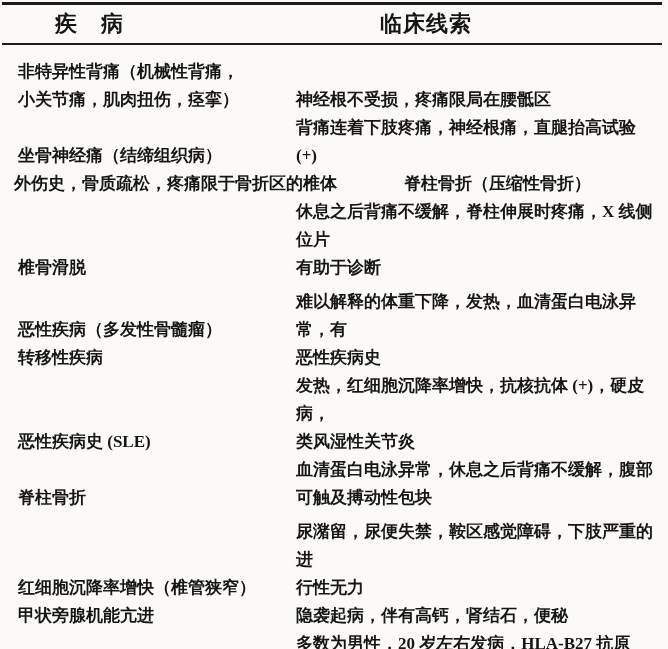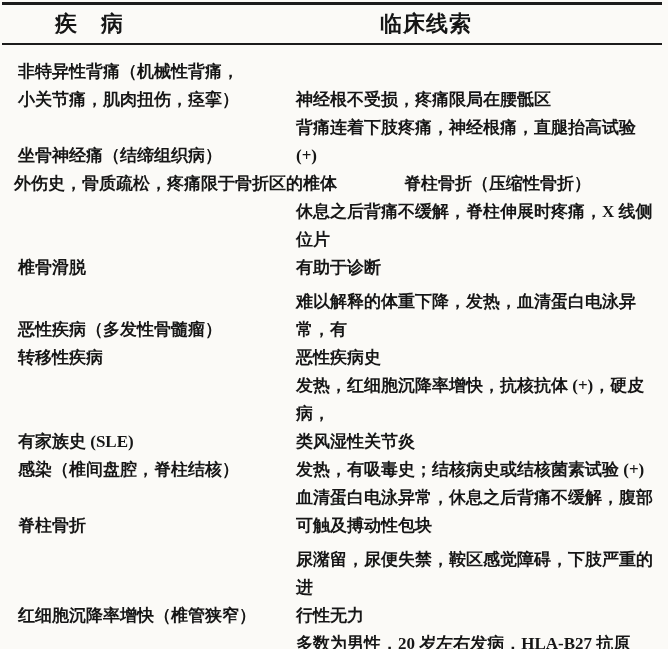--- a/index.html
+++ b/index.html
@@ -80,42 +80,42 @@
     </div>
 
     <div class="row">
       <div class="cell cell-left">恶性疾病（多发性骨髓瘤）
 转移性疾病</div>
       <div class="cell cell-right">难以解释的体重下降，发热，血清蛋白电泳异常，有
 恶性疾病史</div>
     </div>
 
     <div class="row">
-      <div class="cell cell-left">有家族史 (SLE)</div>
+      <div class="cell cell-left">恶性疾病史 (SLE)</div>
       <div class="cell cell-right">发热，红细胞沉降率增快，抗核抗体 (+)，硬皮病，
 类风湿性关节炎</div>
     </div>
 
-    <div class="row">
-      <div class="cell cell-left">感染（椎间盘腔，脊柱结核）</div>
-      <div class="cell cell-right">发热，有吸毒史；结核病史或结核菌素试验 (+)</div>
-    </div>
 
     <div class="row gap-after">
       <div class="cell cell-left">脊柱骨折</div>
       <div class="cell cell-right">血清蛋白电泳异常，休息之后背痛不缓解，腹部
 可触及搏动性包块</div>
     </div>
 
     <div class="row">
       <div class="cell cell-left">红细胞沉降率增快（椎管狭窄）</div>
       <div class="cell cell-right">尿潴留，尿便失禁，鞍区感觉障碍，下肢严重的进
 行性无力</div>
     </div>
 
+    <div class="row">
+      <div class="cell cell-left">甲状旁腺机能亢进</div>
+      <div class="cell cell-right">隐袭起病，伴有高钙，肾结石，便秘</div>
+    </div>
 
     <div class="row">
       <div class="cell cell-left">强直性脊柱炎（晨僵）</div>
       <div class="cell cell-right">多数为男性，20 岁左右发病，HLA-B27 抗原
 (+)，有家族史，红细胞沉降率增快</div>
     </div>
 
   </div>
 
 </div>

